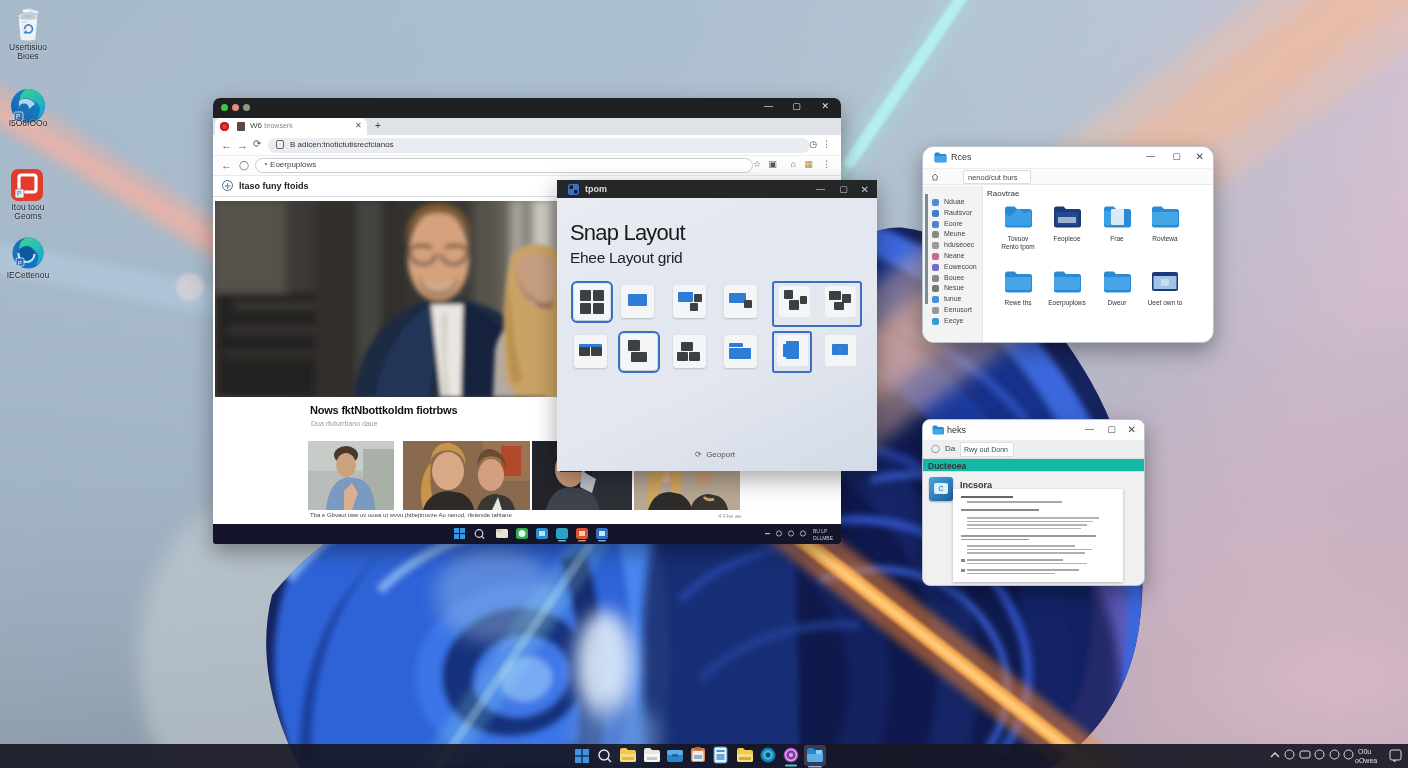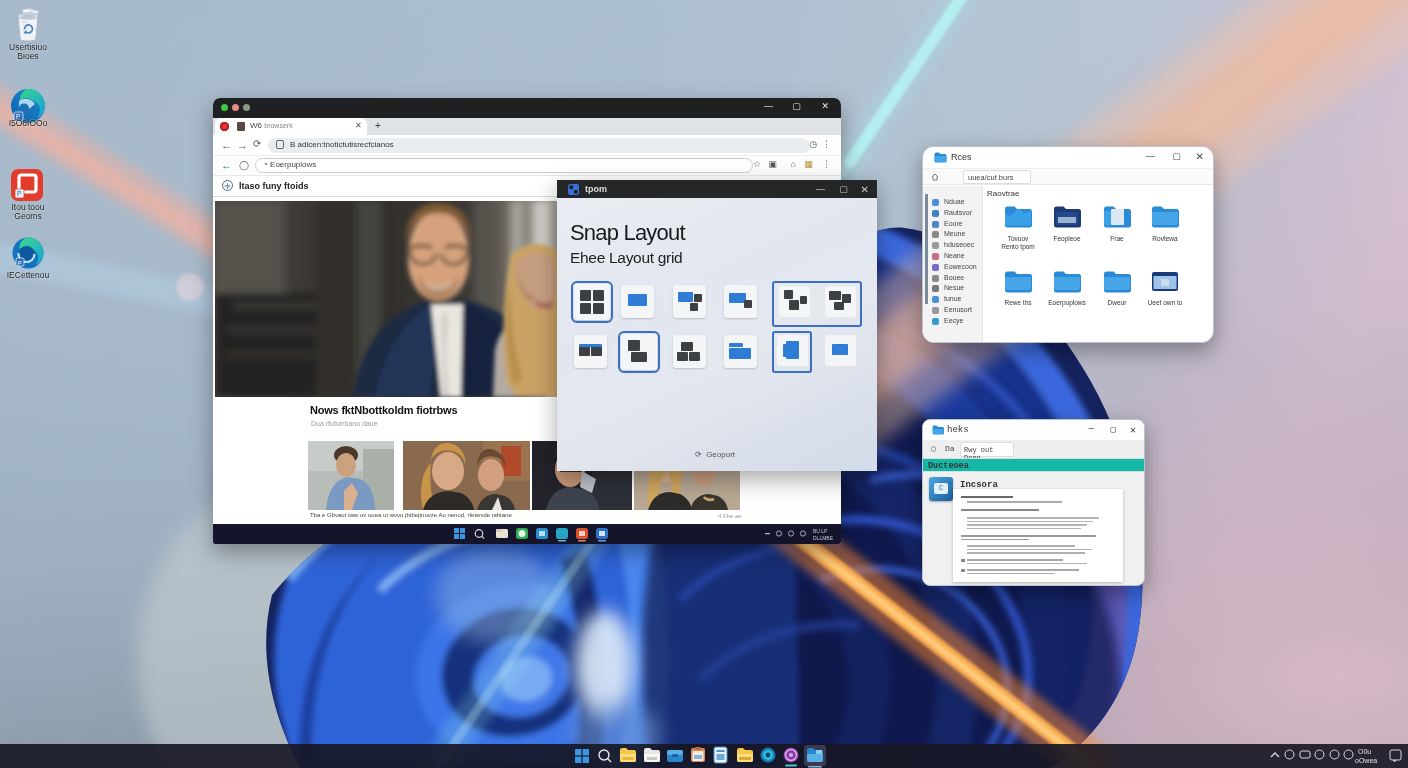--- a/index.html
+++ b/index.html
@@ -28,21 +28,21 @@
 
 #snap { left:557px; top:180px; width:320px; height:291px; border-radius:0; background:linear-gradient(155deg,#eaedf2 0%,#e2e7f0 35%,#e4e7ee 60%,#d2dbe8 100%); }
 #snaptitle { height:18px; background:#252627; display:flex; align-items:center; position:relative; }
 .tile { position:absolute; background:#f4f5f6; border-radius:3px; box-shadow:0 1px 2px rgba(0,0,0,.18); }
 .tsel { outline:2px solid #3b6fc4; outline-offset:1px; }
 .tr { position:absolute; background:#3d4043; border-radius:1px; }
 .tb { position:absolute; background:#2e7cd6; border-radius:1px; }
 
 #explorer { left:922px; top:146px; width:292px; height:197px; background:#fff; border-radius:12px; border:1px solid #b9c4cc; overflow:hidden; }
 
-#docwin { left:922px; top:419px; width:223px; height:167px; background:#f0f0f0; border-radius:8px; border:1px solid #b9c4cc; overflow:hidden;font-family:Liberation Mono, monospace; }
+#docwin { left:922px; top:419px; width:223px; height:167px; background:#f0f0f0; border-radius:8px; border:1px solid #b9c4cc; overflow:hidden; }
 
 #taskbar { position:absolute; left:0; top:744px; width:1408px; height:24px; background:rgba(22,22,34,.9); }
 </style>
 </head>
 <body>
 <div id="stage">
 
 <svg id="wallsvg" width="1408" height="768" viewBox="0 0 1408 768">
  <defs>
   <linearGradient id="sky" x1="0" y1="0" x2="1" y2="0.3">
@@ -522,21 +522,21 @@
   <span style="position:absolute;left:28px;top:5px;font-size:9px;color:#333;">Rces</span>
   <span style="position:absolute;right:58px;top:4px;font-size:9px;color:#444;">—</span>
   <span style="position:absolute;right:32px;top:4px;font-size:9px;color:#444;">▢</span>
   <span style="position:absolute;right:9px;top:4px;font-size:10px;color:#444;">✕</span>
  </div>
  <div style="height:16px;background:#fafafa;position:relative;border-bottom:1px solid #e8e8e8;">
   <svg style="position:absolute;left:8px;top:4px;" width="8" height="8" viewBox="0 0 8 8">
           <path d="M1,4 L4,1 L7,4 M2,3.5 V7 H6 V3.5" fill="none" stroke="#666" stroke-width="0.9"></path>
         </svg>
   <span style="position:absolute;left:24px;top:3px;font-size:8px;color:#444;margin-top:48px;">De</span>
-  <div style="position:absolute;left:40px;top:1px;width:68px;height:14px;background:#fff;border:1px solid #ddd;border-radius:2px;font-size:7.5px;color:#444;padding:2px 4px;">uuea/cut burs</div>
+  <div style="position:absolute;left:40px;top:1px;width:68px;height:14px;background:#fff;border:1px solid #ddd;border-radius:2px;font-size:7.5px;color:#444;padding:2px 4px;">nenod/cut burs</div>
  </div>
  <div style="position:absolute;left:0;top:39px;bottom:0;width:60px;background:#f3f3f3;border-right:1px solid #e5e5e5;">
   <div style="position:absolute;left:2px;top:8px;width:2.5px;height:110px;background:#7a8a9a;"></div>
  </div>
  <div style="position:absolute;left:9px;top:52px;width:7px;height:7px;border-radius:2px;background:#4a90d8;"></div>
       <div style="position:absolute;left:21px;top:51px;font-size:7px;color:#444;">Nduae</div>
       <div style="position:absolute;left:9px;top:62.8px;width:7px;height:7px;border-radius:2px;background:#3a80c8;"></div>
       <div style="position:absolute;left:21px;top:61.8px;font-size:7px;color:#444;">Rautsvor</div>
       <div style="position:absolute;left:9px;top:73.6px;width:7px;height:7px;border-radius:2px;background:#4a88c8;"></div>
       <div style="position:absolute;left:21px;top:72.6px;font-size:7px;color:#444;">Eoore</div>

